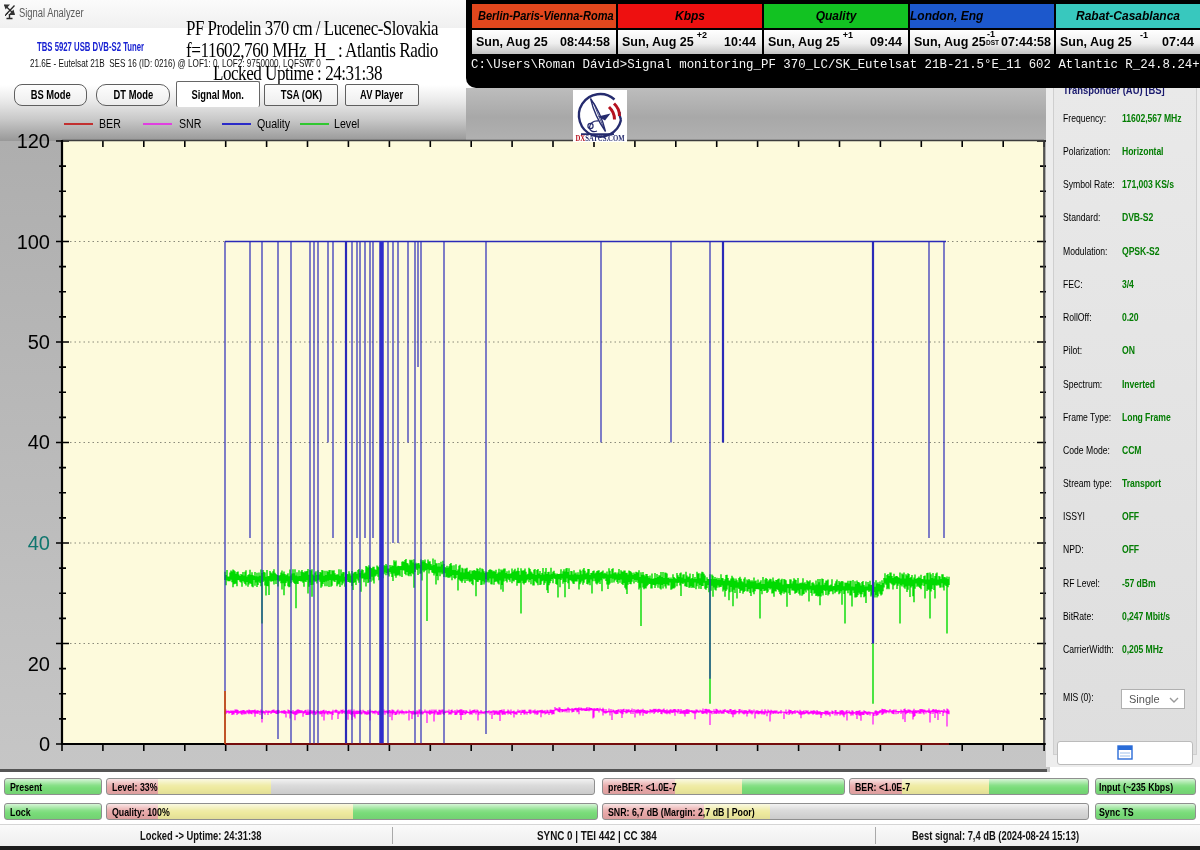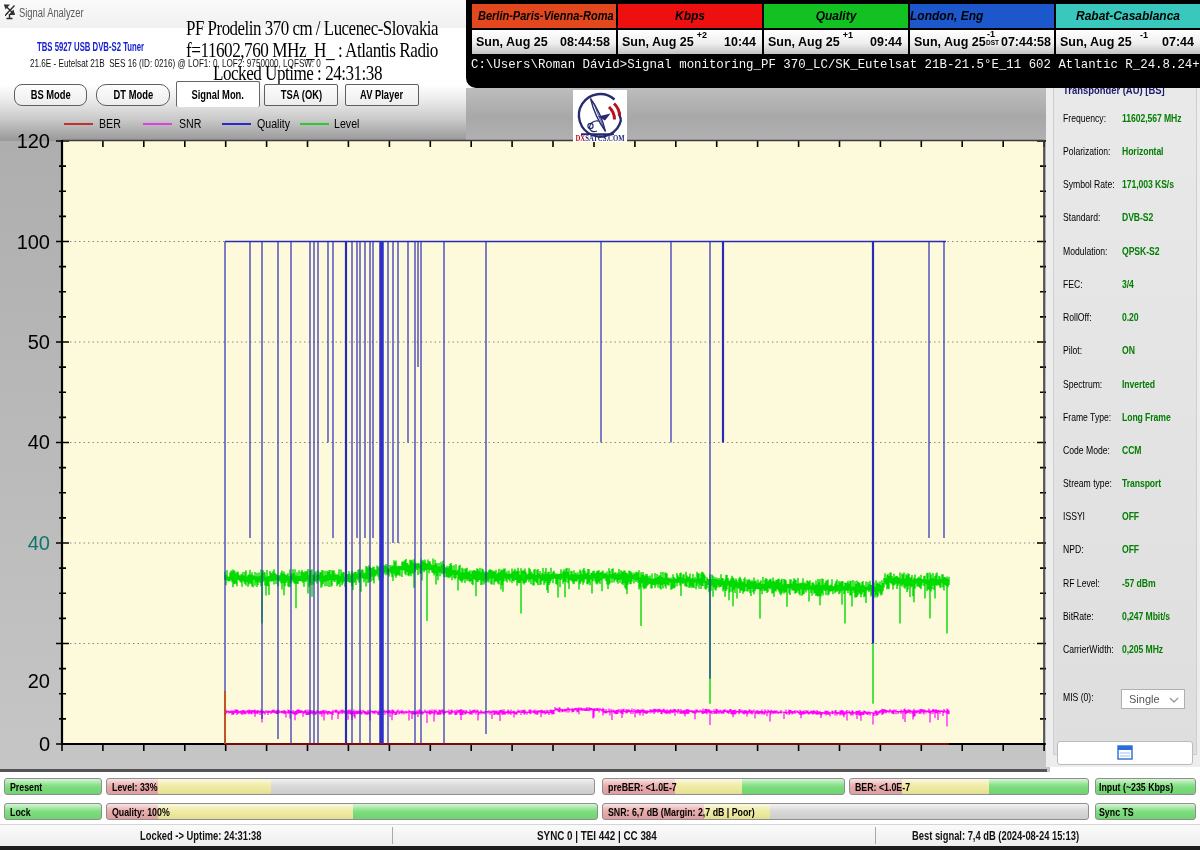--- a/index.html
+++ b/index.html
@@ -40,21 +40,21 @@
 <div class="abs" style="left:222px;top:123px;width:29px;height:2px;background:#2a2ac8"></div>
 <div class="abs" style="left:257px;top:117px;font-size:12.5px;color:#000;transform:scaleX(0.85);transform-origin:left center">Quality</div>
 <div class="abs" style="left:300px;top:123px;width:29px;height:2px;background:#30c830"></div>
 <div class="abs" style="left:334px;top:117px;font-size:12.5px;color:#000;transform:scaleX(0.85);transform-origin:left center">Level</div>
 
 <div class="abs" style="left:0;top:131px;width:50px;text-align:right;font-size:20px;color:#000;line-height:20px;z-index:2">120</div>
 <div class="abs" style="left:0;top:232px;width:50px;text-align:right;font-size:20px;color:#000;line-height:20px;z-index:2">100</div>
 <div class="abs" style="left:0;top:332px;width:50px;text-align:right;font-size:20px;color:#000;line-height:20px;z-index:2">50</div>
 <div class="abs" style="left:0;top:432px;width:50px;text-align:right;font-size:20px;color:#000;line-height:20px;z-index:2">40</div>
 <div class="abs" style="left:0;top:533px;width:50px;text-align:right;font-size:20px;color:#0f766e;line-height:20px;z-index:2">40</div>
-<div class="abs" style="left:0;top:671px;width:50px;text-align:right;font-size:20px;color:#000;line-height:20px;z-index:2">20</div>
+<div class="abs" style="left:0;top:654px;width:50px;text-align:right;font-size:20px;color:#000;line-height:20px;z-index:2">20</div>
 <div class="abs" style="left:0;top:734px;width:50px;text-align:right;font-size:20px;color:#000;line-height:20px;z-index:2">0</div>
 
 <svg class="abs" style="left:0;top:85px" width="1050" height="687" viewBox="0 85 1050 687">
  <rect x="62" y="141" width="982" height="603" fill="#fdfadc"></rect>
  <line x1="70" y1="241.5" x2="1043" y2="241.5" stroke="#8a8a7a" stroke-width="1" stroke-dasharray="1.5 3"></line>
  <line x1="70" y1="342.0" x2="1043" y2="342.0" stroke="#8a8a7a" stroke-width="1" stroke-dasharray="1.5 3"></line>
  <line x1="70" y1="442.5" x2="1043" y2="442.5" stroke="#8a8a7a" stroke-width="1" stroke-dasharray="1.5 3"></line>
  <line x1="70" y1="543.0" x2="1043" y2="543.0" stroke="#8a8a7a" stroke-width="1" stroke-dasharray="1.5 3"></line>
  <line x1="70" y1="643.5" x2="1043" y2="643.5" stroke="#8a8a7a" stroke-width="1" stroke-dasharray="1.5 3"></line>
 

